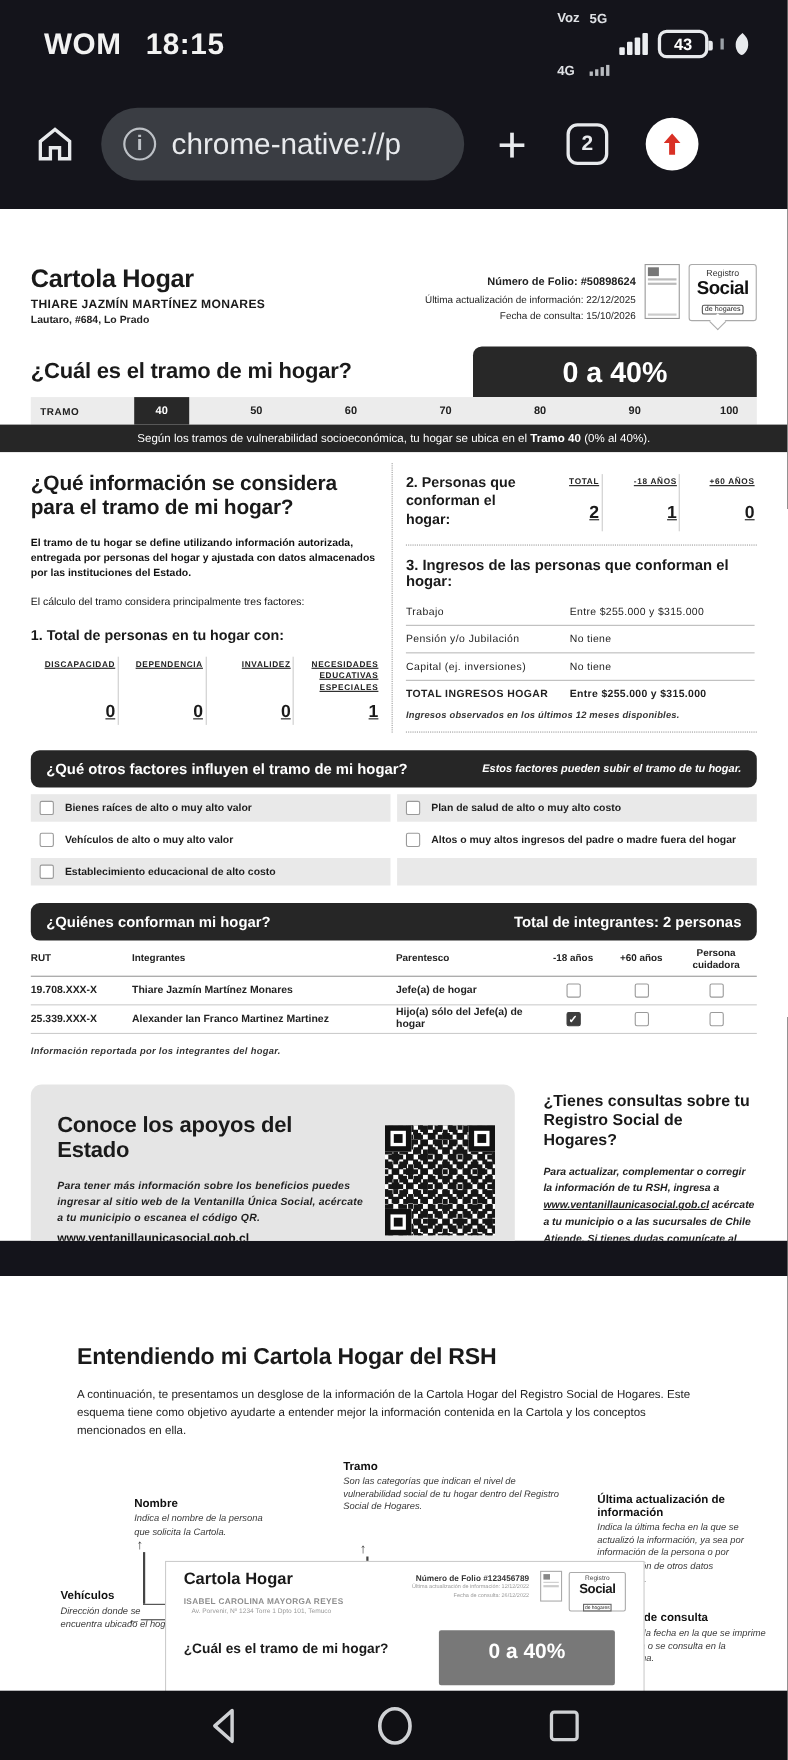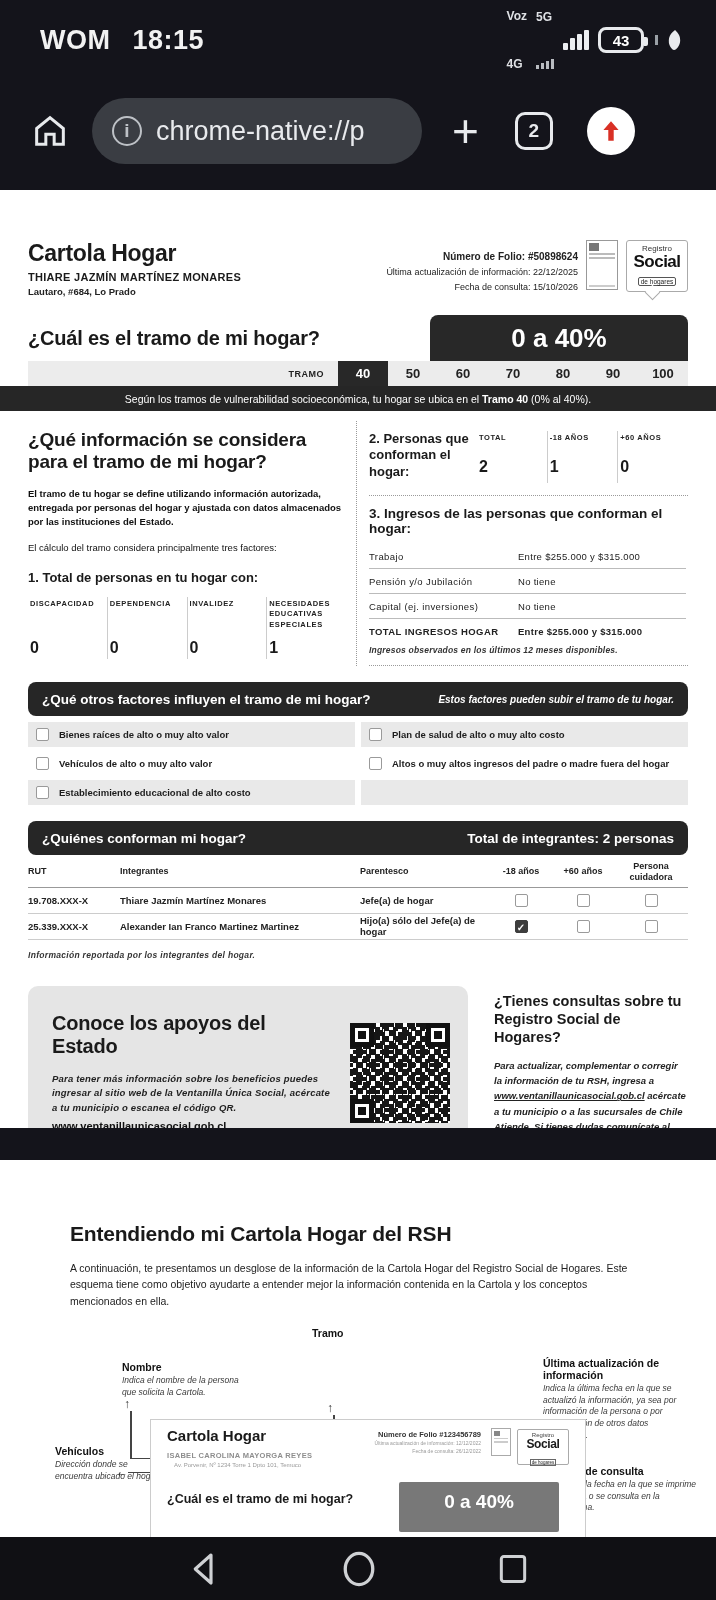--- a/index.html
+++ b/index.html
@@ -50,33 +50,33 @@
   .rsh-registro { font-size:8px; color:#333; }
   .rsh-social { font-size:17px; font-weight:bold; letter-spacing:-.5px; line-height:1; color:#111; }
   .rsh-hogares { display:inline-block; font-size:6.5px; border:1px solid #555; border-radius:2px; padding:0 2px; margin-top:2px; color:#222; }
 
   .tramo-row { display:flex; justify-content:space-between; align-items:center; margin-top:18px; }
   .tramo-q { font-size:20px; font-weight:bold; letter-spacing:-.2px; }
   .tramo-box { width:258px; height:46px; background:#282828; border-radius:8px 8px 0 0; color:#fff; font-size:26px; font-weight:bold; display:flex; align-items:center; justify-content:center; }
   .scale-bar { height:25px; background:#ececec; display:flex; align-items:stretch; }
   .scale-spacer { flex:1; }
   .scale-label { font-size:9px; font-weight:bold; color:#222; align-self:center; margin-right:14px; letter-spacing:.5px; }
-  .scale-cell { width:50px; display:flex; align-items:center; justify-content:center; font-size:13px; font-weight:bold; color:#222; }
+  .scale-cell { width:50px; display:flex; align-items:center; justify-content:center; font-size:10px; font-weight:bold; color:#222;margin-left:36px; }
   .scale-cell.sel { background:#282828; color:#fff; }
   .tramo-band { height:25px; background:#262626; color:#fff; font-size:10.5px; display:flex; align-items:center; justify-content:center; margin:0 -28px; }
   .tramo-band .bold { font-weight:bold; white-space:pre; }
   .tramo-band .pre, .tramo-band .post { white-space:pre; }
 
   .cols { display:flex; margin-top:10px; }
   .col-left { width:318px; padding-top:8px; }
   .col-left h2 { font-size:19px; font-weight:bold; line-height:1.15; letter-spacing:-.2px; }
   .col-left .p1 { font-size:9.5px; font-weight:bold; line-height:1.5; margin-top:14px; color:#111; }
   .col-left .p2 { font-size:9.5px; line-height:1.5; margin-top:12px; color:#111; }
   .f1-title { font-size:13px; font-weight:bold; margin-top:14px; }
-  .stats { display:flex; margin-top:12px; text-align:left; }
+  .stats { display:flex; margin-top:12px; text-align:right;text-decoration:underline; }
   .stat { flex:1; padding:2px 2px; border-left:1px solid #ccc; display:flex; flex-direction:column; justify-content:space-between; min-height:62px; }
   .stat:first-child { border-left:none; }
   .stat .lab { font-size:7.5px; font-weight:bold; letter-spacing:.6px; color:#222; line-height:1.4; }
   .stat .val { font-size:16px; font-weight:bold; margin-top:6px; }
 
   .col-right { flex:1; margin-left:10px; border-left:1px dotted #9a9a9a; padding-left:12px; }
   .sec2 { display:flex; border-bottom:1px dotted #9a9a9a; padding:10px 0 12px 0; }
   .sec2-title { width:108px; font-size:13px; font-weight:bold; line-height:1.25; }
   .sec2 .stats { flex:1; margin-top:0; }
   .sec2 .stat { min-height:52px; justify-content:flex-start; gap:8px; }
@@ -440,20 +440,21 @@
   <div class="divider-band"></div>
 
   <div class="guide">
     <h2>Entendiendo mi Cartola Hogar del RSH</h2>
     <div class="intro">A continuación, te presentamos un desglose de la información de la Cartola Hogar del Registro Social de Hogares.  Este esquema tiene como objetivo ayudarte a entender mejor la información contenida en la Cartola y los conceptos mencionados en ella.</div>
 
     <div class="diagram">
 
       <div class="ann" style="left:312px; top:14px; width:208px">
         <div class="at">Tramo</div>
+        <div class="ab">Son las categorías que indican el nivel de vulnerabilidad social de tu hogar dentro del Registro Social de Hogares.</div>
       </div>
       <div class="ann" style="left:122px; top:48px; width:120px">
         <div class="at">Nombre</div>
         <div class="ab">Indica el nombre de la persona que solicita la Cartola.</div>
       </div>
       <div class="ann" style="left:543px; top:44px; width:152px">
         <div class="at">Última actualización de información</div>
         <div class="ab">Indica la última fecha en la que se actualizó la información, ya sea por información de la persona o por actualización de otros datos disponibles.</div>
       </div>
       <div class="ann" style="left:55px; top:132px; width:108px">

